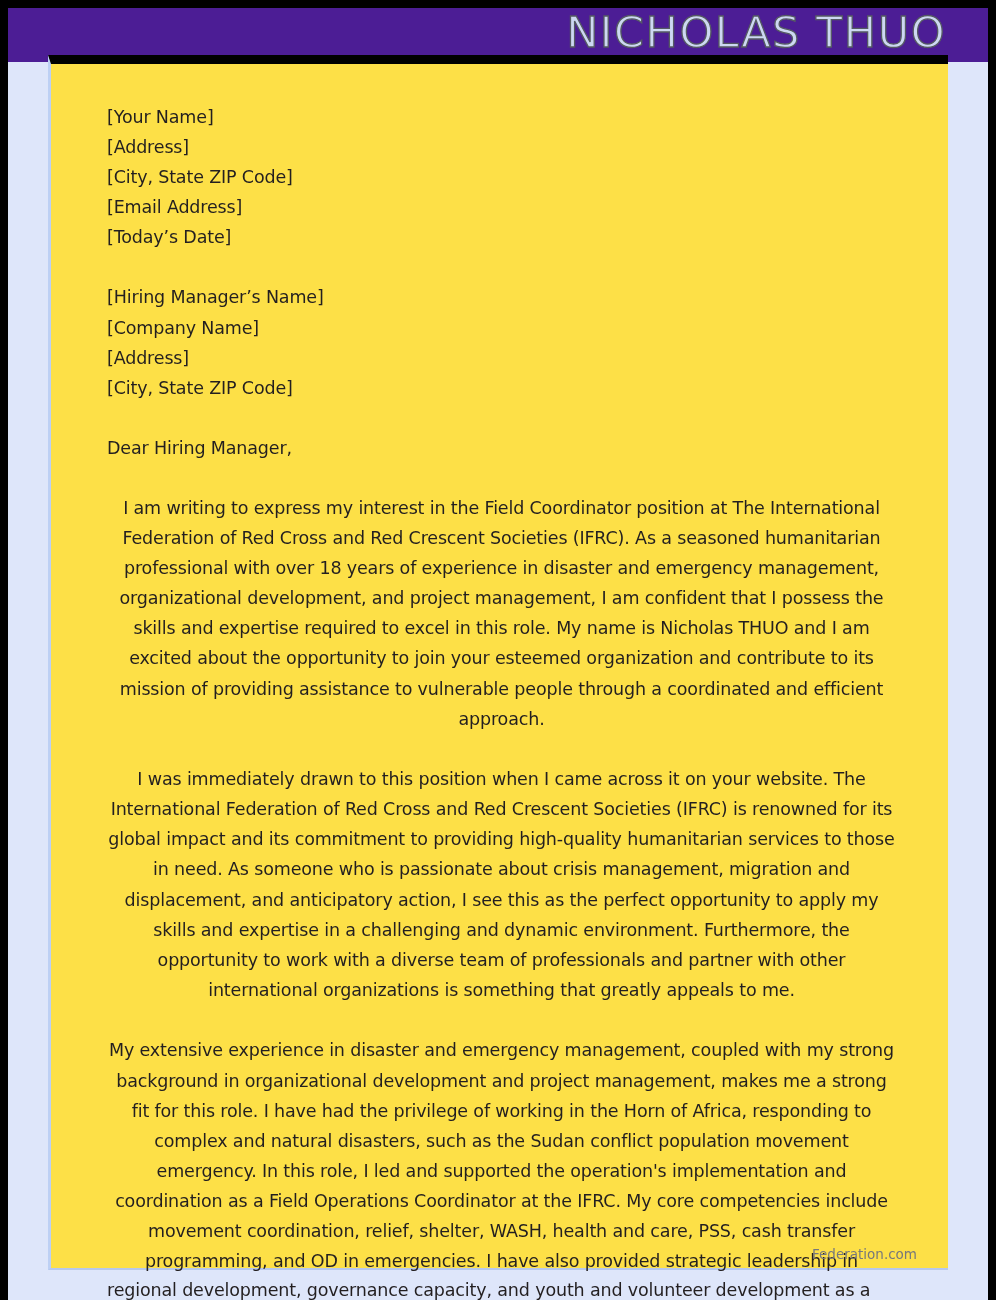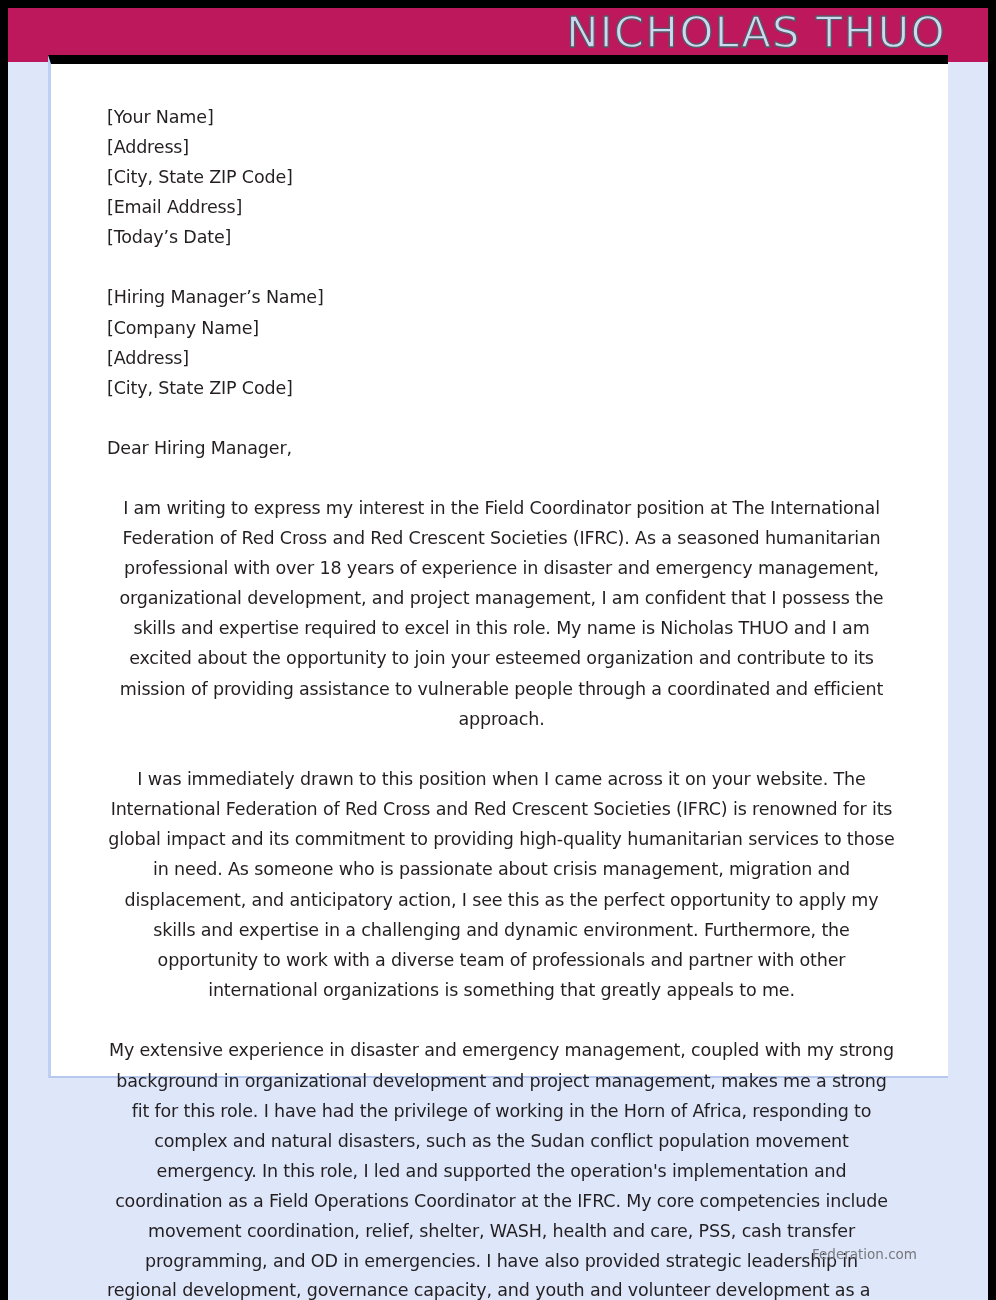--- a/index.html
+++ b/index.html
@@ -31,21 +31,21 @@
     width: 980px; height: 1292px;
     background: #dee6fa;
     overflow: hidden;
   }
 
   
   #header-band {
     position: absolute;
     left: 0; top: 0;
     width: 980px; height: 54px;
-    background: #be185d;
+    background: #4c1d95;
   }
   #doc-title {
     position: absolute;
     right: 42px;
     top: -4px;
     font-family: "DejaVu Sans", sans-serif;
     font-size: 43px;
     letter-spacing: 1.5px;
     font-weight: 400;
     line-height: 56px;
@@ -54,22 +54,22 @@
     text-shadow: 0 0 0 #555a63;
     white-space: nowrap;
   }
 
   
   #paper {
     position: absolute;
     left: 40px;
     top: 47px;
     width: 900px;
-    height: 1023px;
-    background: #ffffff;
+    height: 1215px;
+    background: #fde047;
     border-top: 9px solid #000000;
     border-left: 3px solid #bdd0f4;
     border-right: 0;
     border-bottom: 2px solid #b6c8ee;
     overflow: visible;
   }
 
   #paper-inner {
     position: relative;
     padding: 38px 52px 0 56px;

